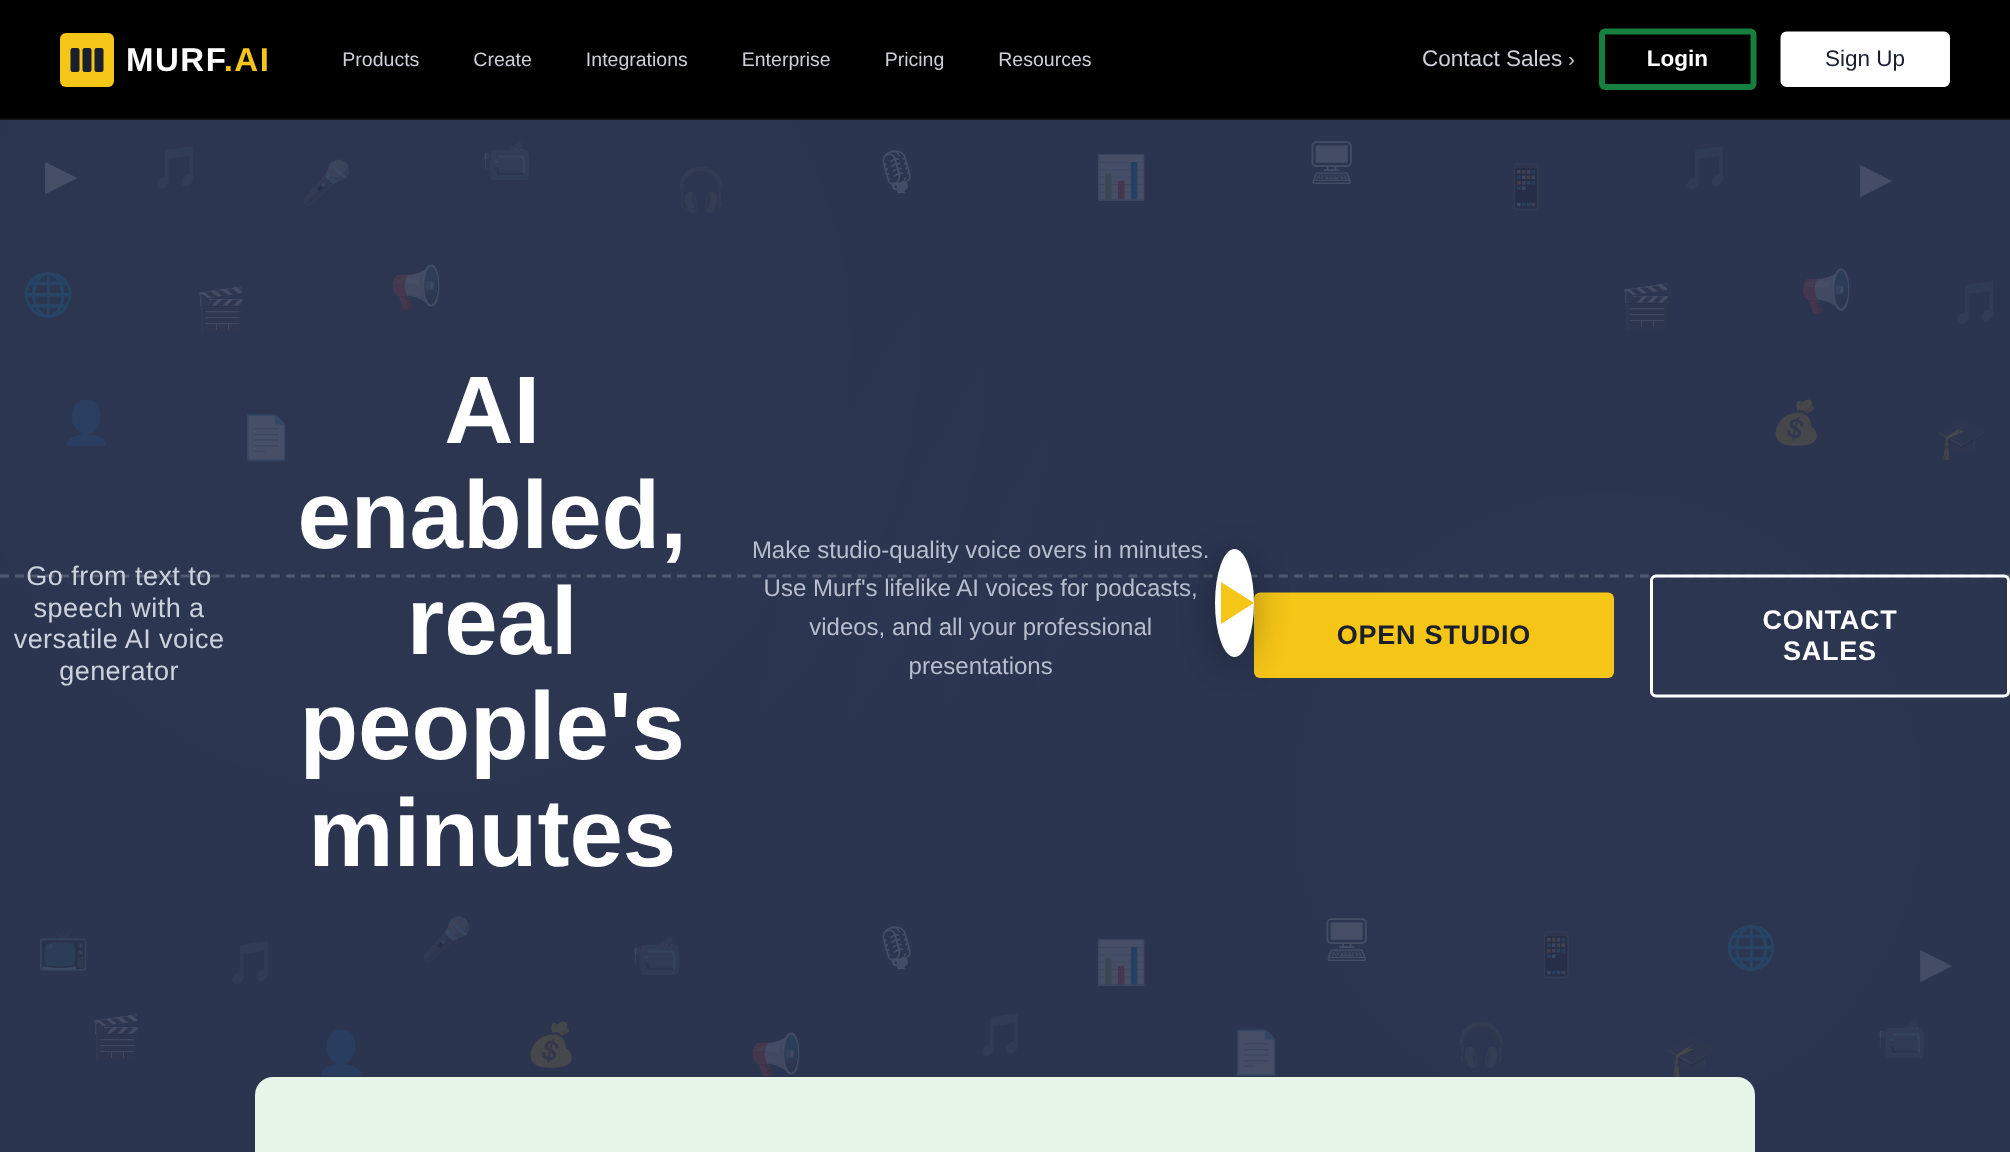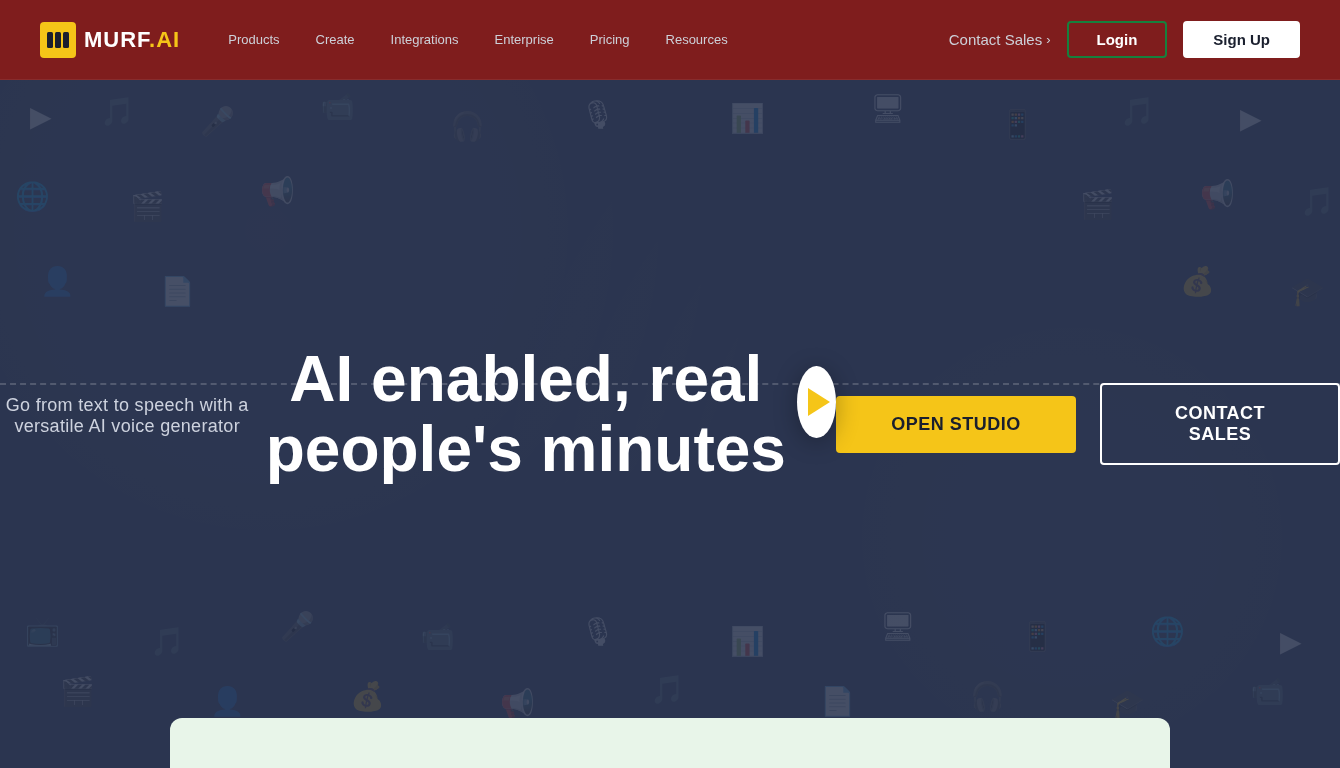--- a/index.html
+++ b/index.html
@@ -3,21 +3,21 @@
   <meta charset="utf-8">
   <style>
     * { margin: 0; padding: 0; box-sizing: border-box; }
     body { width: 1340px; height: 768px; overflow: hidden; font-family: 'Segoe UI', Arial, sans-serif; background: #1e2a3a; }
 
     
     .navbar {
       position: fixed;
       top: 0; left: 0; right: 0;
       height: 80px;
-      background: #7f1d1d;
+      background: #000000;
       display: flex;
       align-items: center;
       padding: 0 40px;
       z-index: 100;
       border-bottom: 1px solid rgba(255,255,255,0.07);
     }
     .logo {
       display: flex;
       align-items: center;
       gap: 8px;
@@ -61,36 +61,36 @@
       cursor: pointer;
       display: flex;
       align-items: center;
       gap: 4px;
     }
     .contact-sales-nav .chevron {
       font-size: 13px;
     }
     .btn-login {
       background: transparent;
-      border: 2px solid #15803d;
+      border: 4px solid #15803d;
       color: #fff;
       padding: 8px 28px;
       border-radius: 4px;
       font-size: 15px;
       font-weight: 600;
       cursor: pointer;
     }
     .btn-signup {
       background: #fff;
       border: 2px solid #fff;
       color: #1a1f2e;
       padding: 8px 28px;
       border-radius: 4px;
       font-size: 15px;
-      font-weight: 700;
+      font-weight: 400;
       cursor: pointer;
     }
 
     
     .hero {
       position: relative;
       width: 1340px;
       height: 768px;
       background: #2b3550;
       display: flex;
@@ -323,20 +323,21 @@
     <span class="bg-icon" style="bottom:55px;left:970px;">🎧</span>
     <span class="bg-icon" style="bottom:48px;left:1110px;">🎓</span>
     <span class="bg-icon" style="bottom:60px;left:1250px;">📹</span>
   </div>
 
   <div class="dashed-line"></div>
 
   <div class="hero-content">
     <p class="hero-subtitle">Go from text to speech with a versatile AI voice generator</p>
     <h1 class="hero-title">AI enabled, real people's minutes</h1>
+    <p class="hero-description">Make studio-quality voice overs in minutes. Use Murf's lifelike AI voices for podcasts, videos, and all your professional presentations</p>
 
     <button class="play-btn" aria-label="Play demo">
       <span class="play-triangle"></span>
     </button>
 
     <div class="cta-buttons">
       <button class="btn-open-studio">OPEN STUDIO</button>
       <button class="btn-contact-sales">CONTACT SALES</button>
     </div>
   </div>

